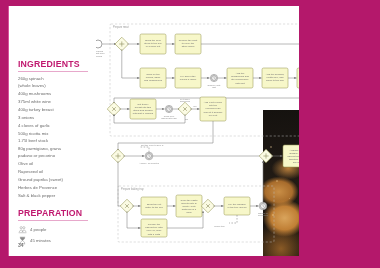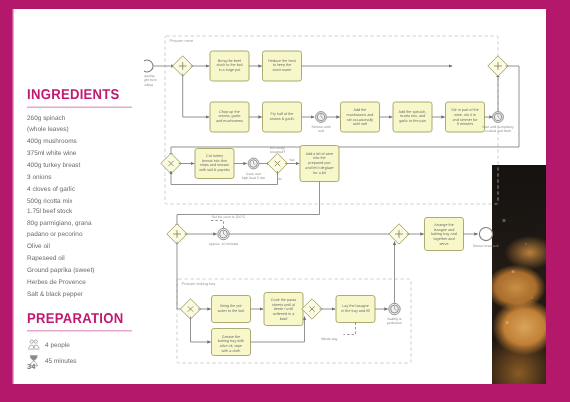--- a/index.html
+++ b/index.html
@@ -9,21 +9,21 @@
     background:#b4186b;
     font-family:"Liberation Sans","DejaVu Sans",sans-serif;
   }
   #page{
     position:relative;width:380px;height:268px;
     background:#b4186b;
   }
   
   #sheet{
     position:absolute;left:8px;top:6px;
-    width:356px;height:250px;
+    width:291px;height:250px;
     background:#ffffff;
     overflow:hidden;
   }
   
   #sheet:before{
     content:"";position:absolute;left:0;top:0;width:1px;height:100%;
     background:#d7529b;
   }
 
   

